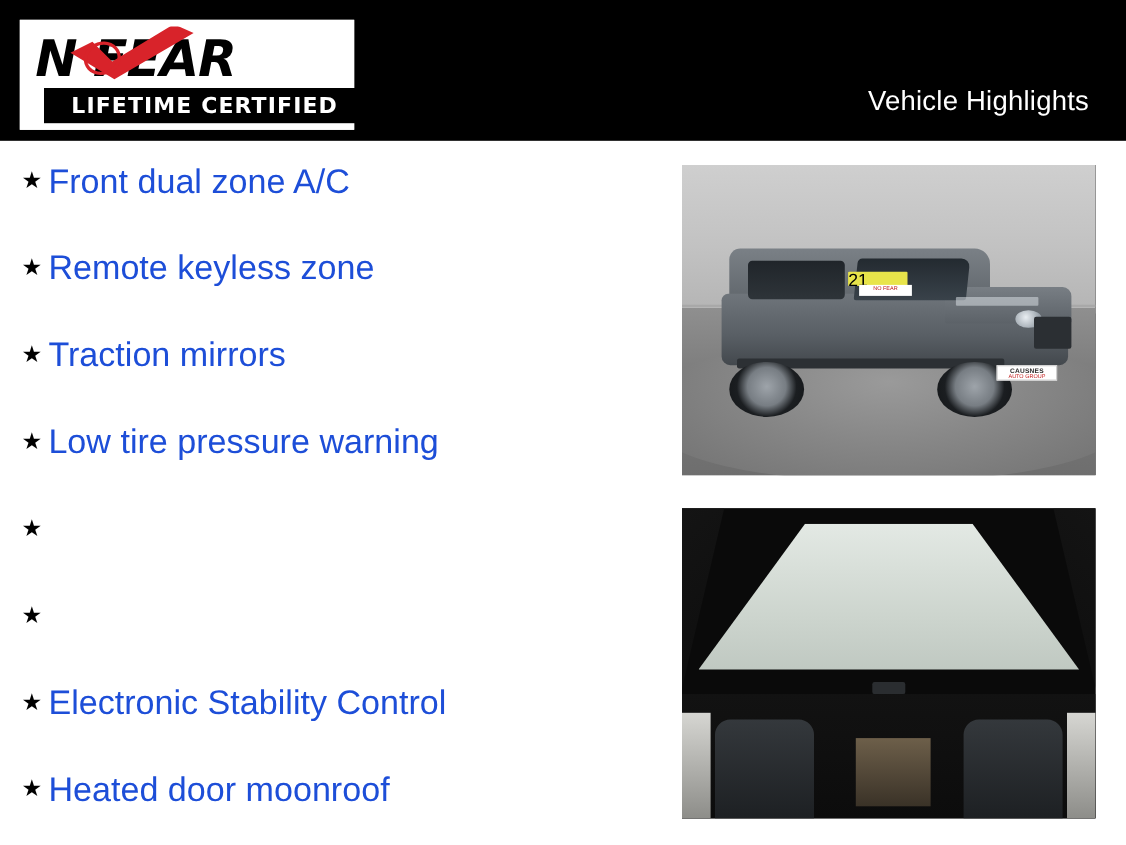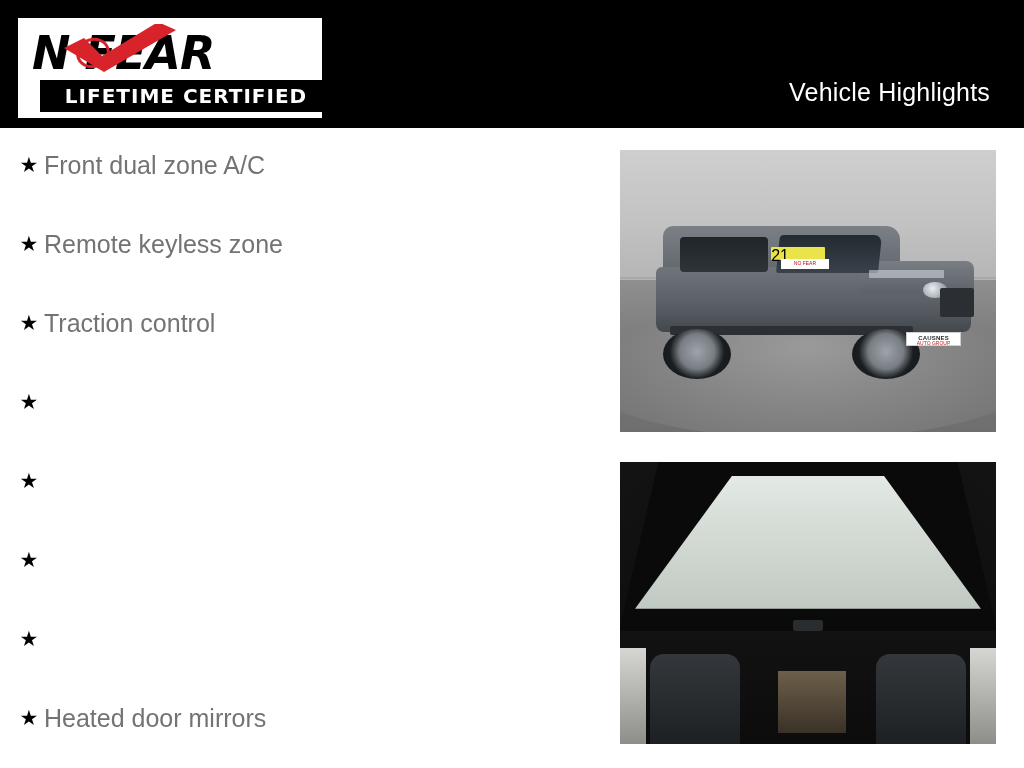--- a/index.html
+++ b/index.html
@@ -125,23 +125,23 @@
   }
   .bullet {
     width: 30px;
     font-size: 21px;
     line-height: 30px;
     color: #000000;
     text-align: center;
     flex: 0 0 30px;
   }
   .feature-label {
-    font-size: 25px;
+    font-size: 31px;
     line-height: 30px;
-    color: #737373;
+    color: #1d4ed8;
     white-space: nowrap;
   }
 
   
   .photo {
     position: absolute;
     overflow: hidden;
     background: #222;
   }
   #photo-exterior {
@@ -307,42 +307,44 @@
       <span class="feature-label">Front dual zone A/C</span>
     </div>
 
     <div class="feature-item">
       <span class="bullet">★</span>
       <span class="feature-label">Remote keyless zone</span>
     </div>
 
     <div class="feature-item">
       <span class="bullet">★</span>
-      <span class="feature-label">Traction control</span>
-    </div>
-
-    <div class="feature-item">
-      <span class="bullet">★</span>
-    </div>
-
-    <div class="feature-item">
-      <span class="bullet">★</span>
-    </div>
-
-    <div class="feature-item">
-      <span class="bullet">★</span>
-    </div>
-
-    <div class="feature-item">
-      <span class="bullet">★</span>
-    </div>
-
-    <div class="feature-item">
-      <span class="bullet">★</span>
-      <span class="feature-label">Heated door mirrors</span>
+      <span class="feature-label">Traction mirrors</span>
+    </div>
+
+    <div class="feature-item">
+      <span class="bullet">★</span>
+      <span class="feature-label">Low tire pressure warning</span>
+    </div>
+
+    <div class="feature-item">
+      <span class="bullet">★</span>
+    </div>
+
+    <div class="feature-item">
+      <span class="bullet">★</span>
+    </div>
+
+    <div class="feature-item">
+      <span class="bullet">★</span>
+      <span class="feature-label">Electronic Stability Control</span>
+    </div>
+
+    <div class="feature-item">
+      <span class="bullet">★</span>
+      <span class="feature-label">Heated door moonroof</span>
     </div>
 
   </div>
 
   <div class="photo" id="photo-exterior">
     <div class="ext-bg-top"></div>
     <div class="ext-wall-line"></div>
     <div class="ext-bg-bottom"></div>
     <div class="ext-turntable"></div>
 

